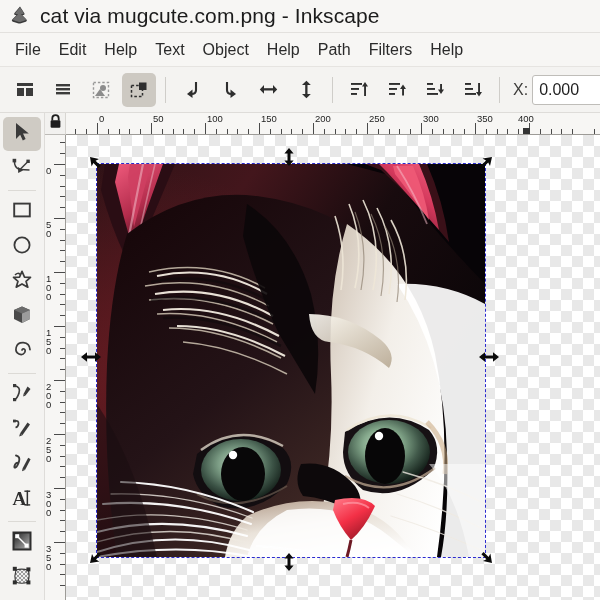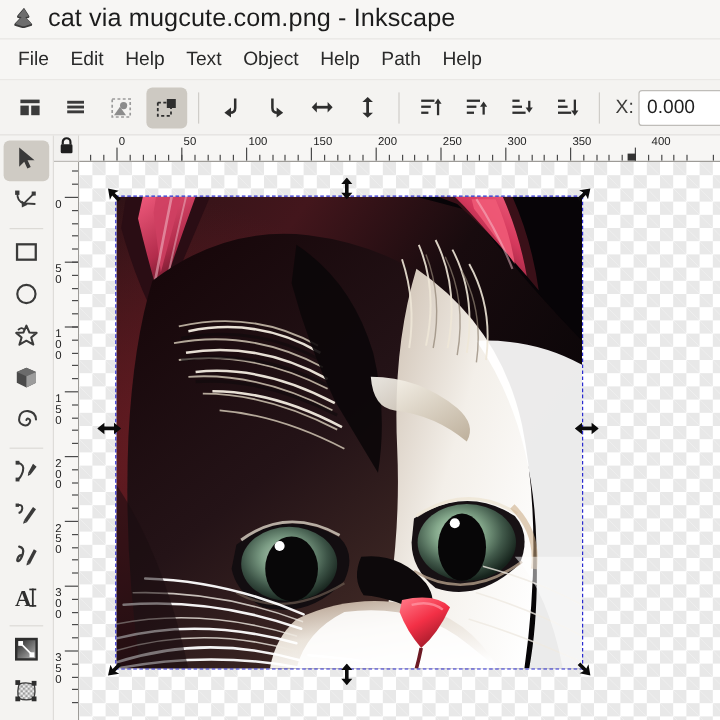--- a/index.html
+++ b/index.html
@@ -152,20 +152,21 @@
   </div>
 
   <div class="menubar">
     <div class="menuitem">File</div>
     <div class="menuitem">Edit</div>
     <div class="menuitem">Help</div>
     <div class="menuitem">Text</div>
     <div class="menuitem">Object</div>
     <div class="menuitem">Help</div>
     <div class="menuitem">Path</div>
+    <div class="menuitem">Filters</div>
     <div class="menuitem">Help</div>
   </div>
 
   <div class="cmdbar">
 
     <div class="tbtn">
       <span>
       <svg width="18" height="18" viewBox="0 0 18 18">
         <rect x="1" y="2" width="16" height="3" fill="#3b3b3b"></rect>
         <rect x="1" y="7" width="7" height="8" fill="#3b3b3b"></rect>
@@ -464,21 +465,21 @@
             <div class="rlabel" style="left: 195px;">150</div>
             <div class="tick" style="left: 247px; height: 11px;"></div>
             <div class="rlabel" style="left: 249px;">200</div>
             <div class="tick" style="left: 301px; height: 11px;"></div>
             <div class="rlabel" style="left: 303px;">250</div>
             <div class="tick" style="left: 355px; height: 11px;"></div>
             <div class="rlabel" style="left: 357px;">300</div>
             <div class="tick" style="left: 409px; height: 11px;"></div>
             <div class="rlabel" style="left: 411px;">350</div>
             <div class="tick" style="left: 463px; height: 11px;"></div>
-            <div class="rlabel" style="left: 477px;">400</div>
+            <div class="rlabel" style="left: 452px;">400</div>
             <div class="tick" style="left: 9.4px; height: 5px;"></div>
             <div class="tick" style="left: 20.2px; height: 5px;"></div>
             <div class="tick" style="left: 41.8px; height: 5px;"></div>
             <div class="tick" style="left: 52.6px; height: 5px;"></div>
             <div class="tick" style="left: 63.4px; height: 5px;"></div>
             <div class="tick" style="left: 74.2px; height: 5px;"></div>
             <div class="tick" style="left: 85px; height: 5px;"></div>
             <div class="tick" style="left: 95.8px; height: 5px;"></div>
             <div class="tick" style="left: 106.6px; height: 5px;"></div>
             <div class="tick" style="left: 117.4px; height: 5px;"></div>

